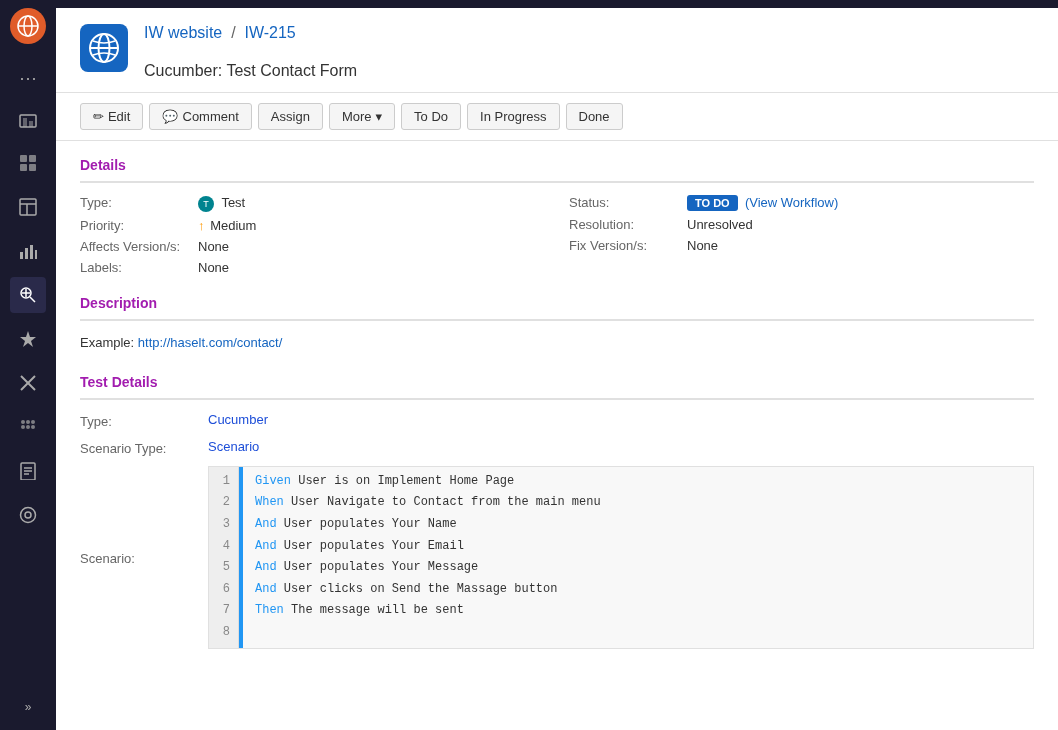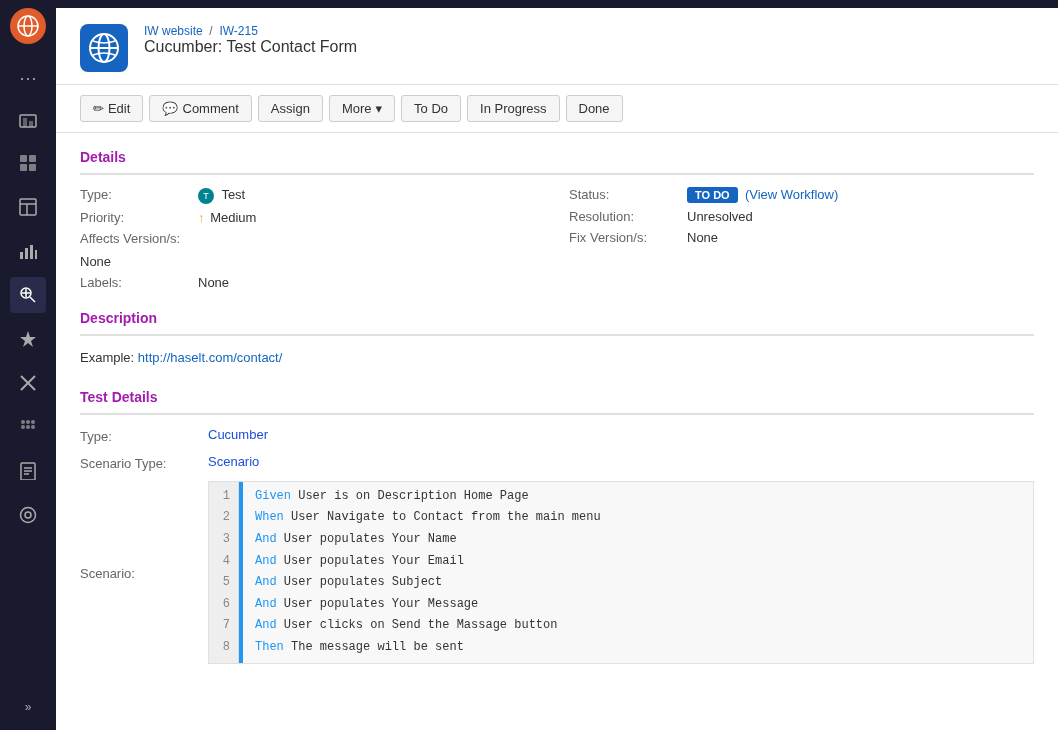--- a/index.html
+++ b/index.html
@@ -73,23 +73,23 @@
       border-radius: 8px;
       display: flex; align-items: center; justify-content: center;
       color: white;
       font-size: 24px;
       flex-shrink: 0;
     }
     .header-content {
       flex: 1;
     }
     .breadcrumb {
-      font-size: 12px;
+      font-size: 16px;
       color: #666;
-      margin-bottom: 0;
+      margin-bottom: 20px;
     }
     .breadcrumb a {
       color: #1565c0;
       text-decoration: none;
     }
     .page-title {
       font-size: 16px;
       font-weight: 400;
       color: #333;
     }
@@ -402,21 +402,21 @@
               <span>Test</span>
             </span>
           </div>
           <div class="detail-row" style="margin-top:6px;">
             <span class="detail-label">Priority:</span>
             <span class="detail-value">
               <span class="priority-icon">↑</span>
               <span>Medium</span>
             </span>
           </div>
-          <div class="detail-row" style="margin-top:6px;flex-direction:column;">
+          <div class="detail-row" style="margin-top:6px;">
             <span class="detail-label">Affects Version/s:</span>
             <span class="detail-value">None</span>
           </div>
           <div class="detail-row" style="margin-top:6px;">
             <span class="detail-label">Labels:</span>
             <span class="detail-value">None</span>
           </div>
         </div>
 
         <div>
@@ -467,25 +467,24 @@
               <div>2</div>
               <div>3</div>
               <div>4</div>
               <div>5</div>
               <div>6</div>
               <div>7</div>
               <div>8</div>
             </div>
           <div class="separator-line"></div>
           <div class="code-content" id="code-lines">
-              <div class="code-line"><span class="kw-given">Given</span><span class="code-normal"> User is on Description Home Page</span></div>
+              <div class="code-line"><span class="kw-given">Given</span><span class="code-normal"> User is on Implement Home Page</span></div>
               <div class="code-line"><span class="kw-given">When</span><span class="code-normal"> User Navigate to Contact from the main menu</span></div>
               <div class="code-line"><span class="kw-given">And</span><span class="code-normal"> User populates Your Name</span></div>
               <div class="code-line"><span class="kw-given">And</span><span class="code-normal"> User populates Your Email</span></div>
-              <div class="code-line"><span class="kw-given">And</span><span class="code-normal"> User populates Subject</span></div>
               <div class="code-line"><span class="kw-given">And</span><span class="code-normal"> User populates Your Message</span></div>
               <div class="code-line"><span class="kw-given">And</span><span class="code-normal"> User clicks on Send the Massage button</span></div>
               <div class="code-line"><span class="kw-given">Then</span><span class="code-normal"> The message will be sent</span></div>
             </div>
         </div>
       </div>
     </div>
 
   </div>
 </div>

